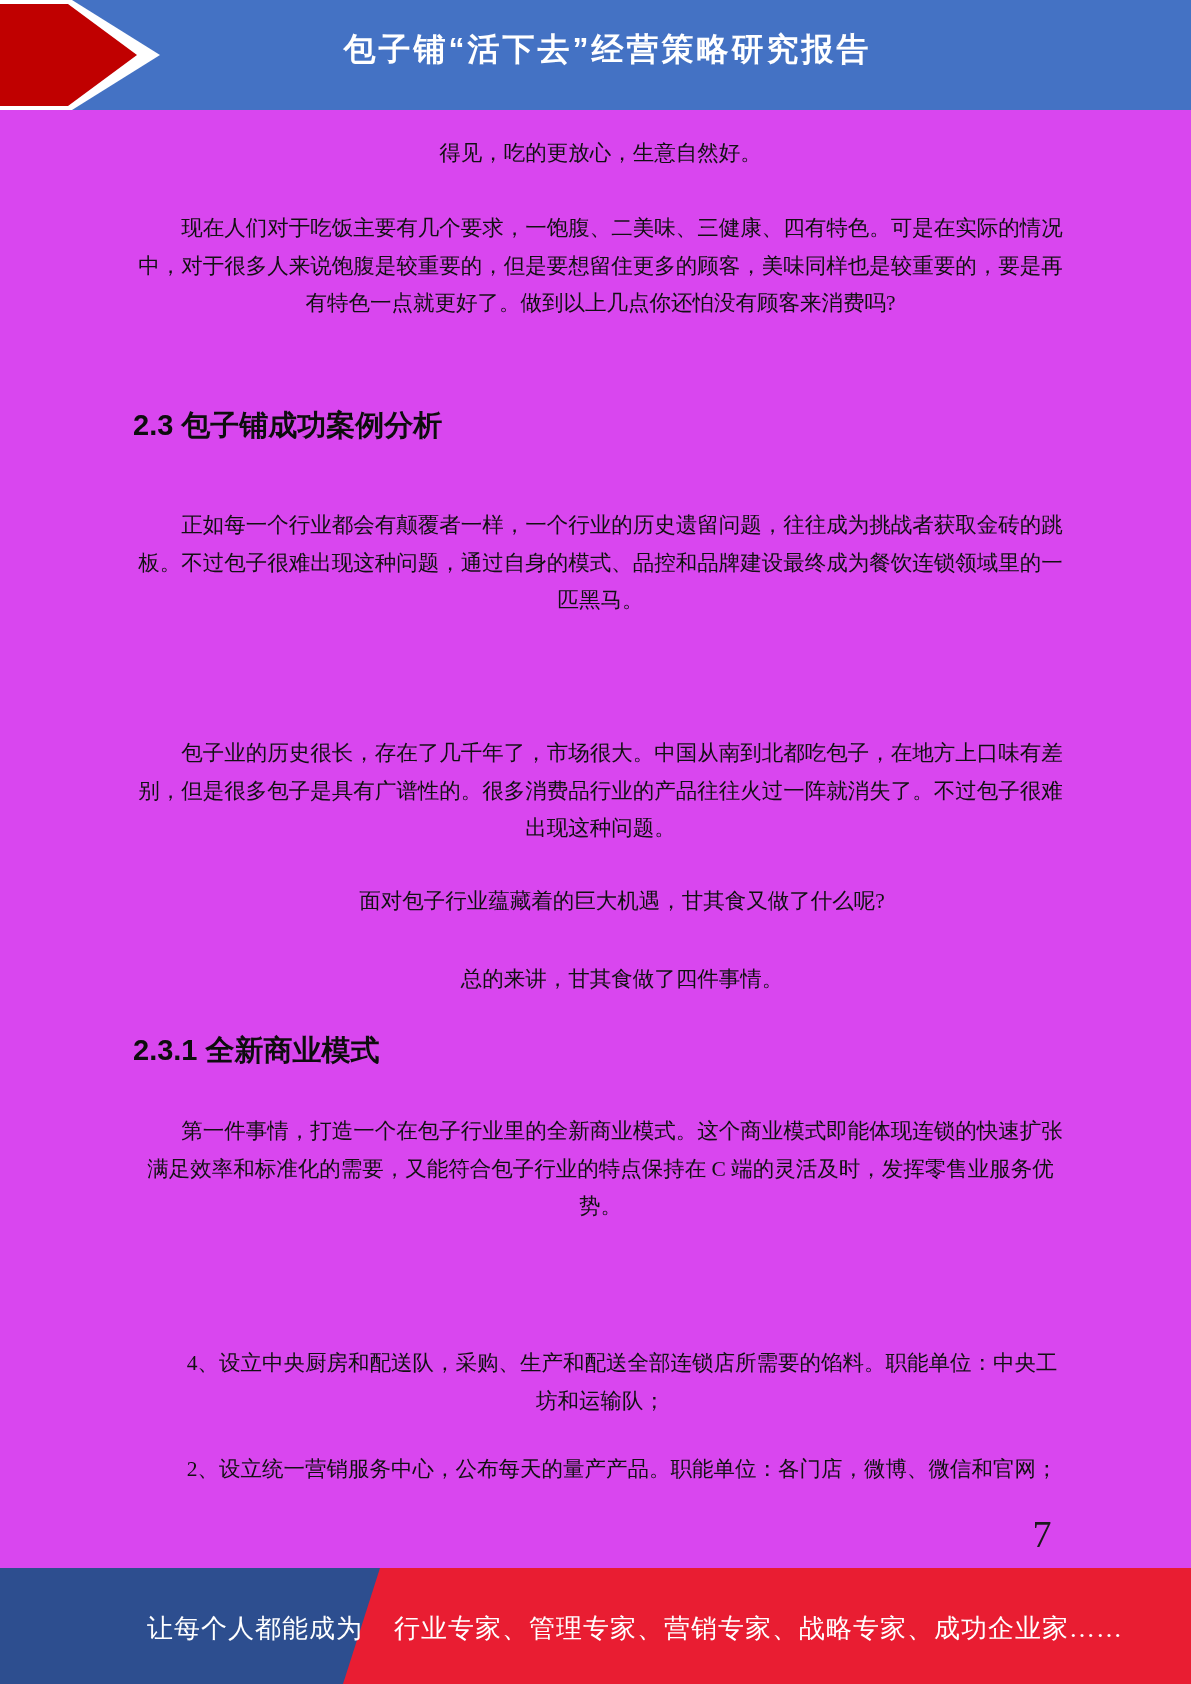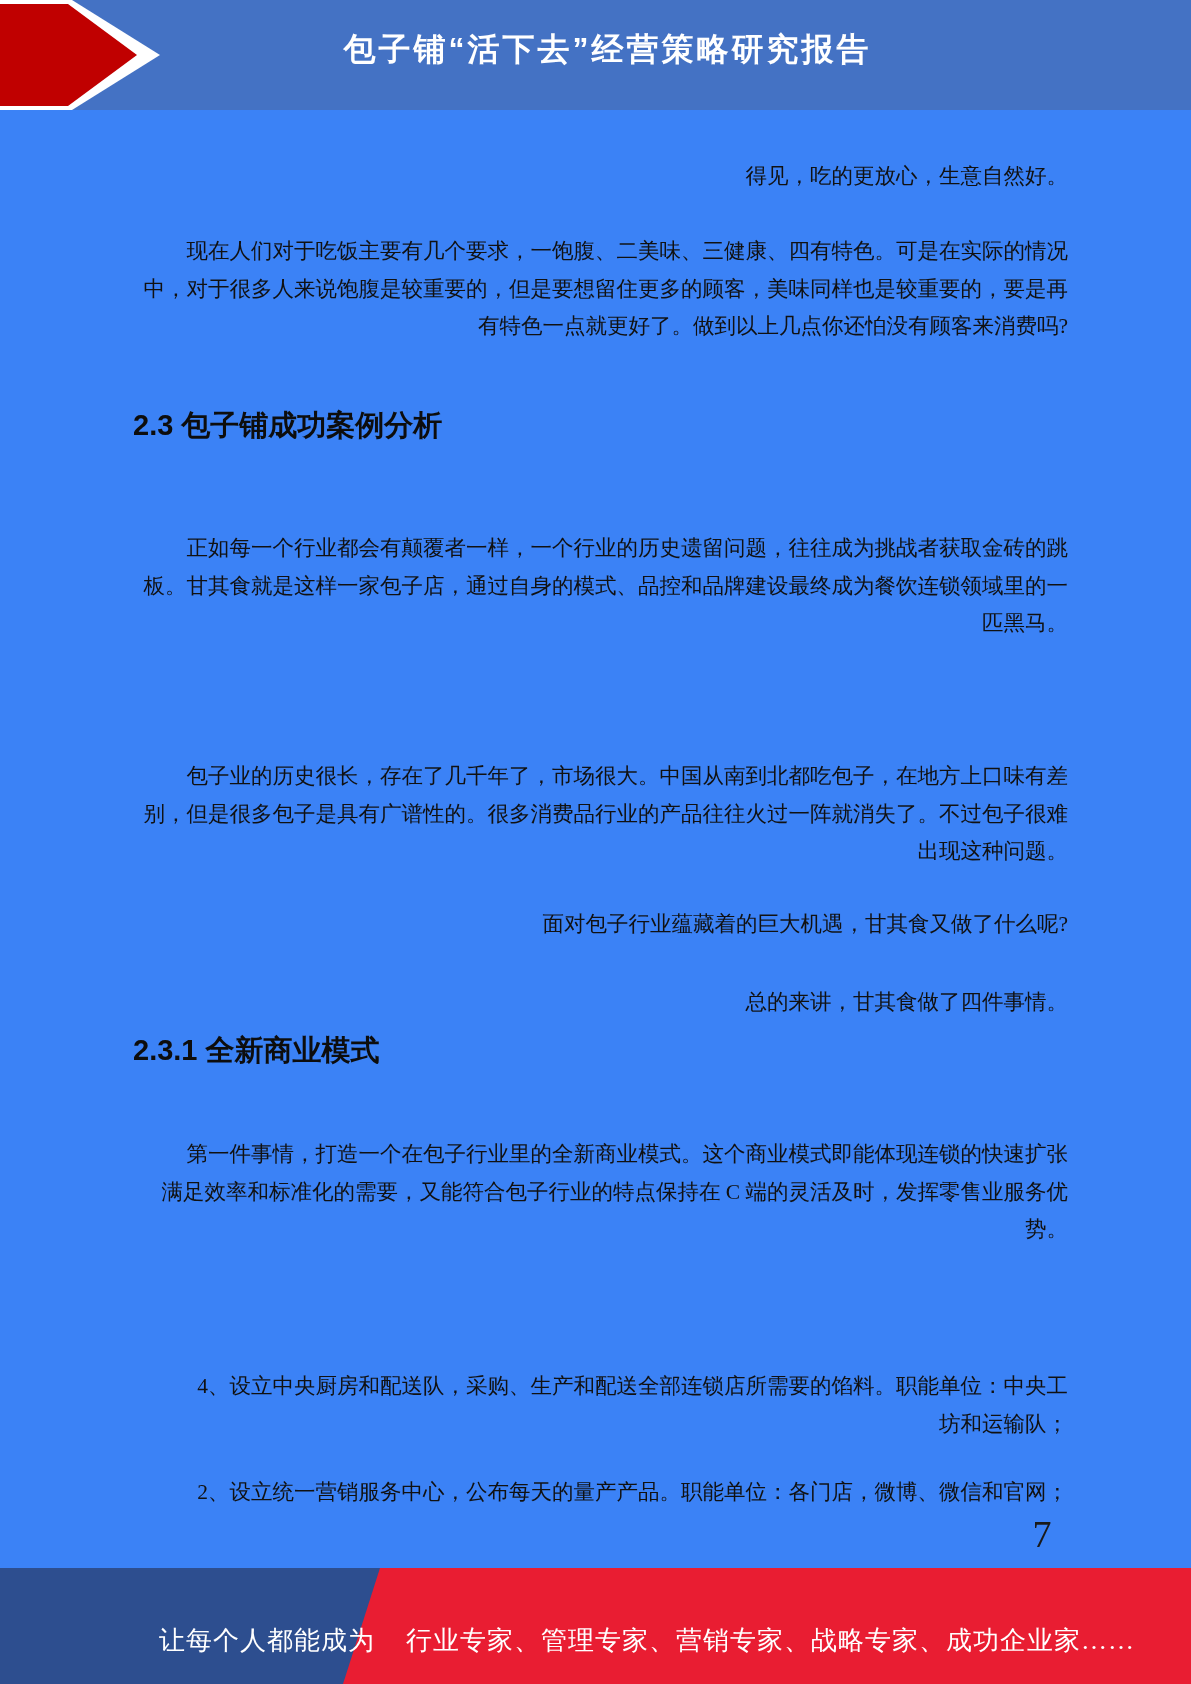--- a/index.html
+++ b/index.html
@@ -4,21 +4,21 @@
 <style>
   html, body {
     margin: 0;
     padding: 0;
     background: #ffffff;
   }
   .page {
     position: relative;
     width: 1191px;
     height: 1684px;
-    background: #3b82f6;
+    background: #d946ef;
     overflow: hidden;
     font-family: "Liberation Serif", "DejaVu Serif", serif;
     color: #111111;
   }
 
   
   .banner {
     position: absolute;
     top: 0; left: 0;
     width: 1191px;
@@ -53,22 +53,21 @@
   
   .para, .heading {
     position: absolute;
     left: 133px;
     width: 935px;
     margin: 0;
   }
   .para {
     font-size: 21.5px;
     line-height: 37.5px;
-    text-align: right;
-    margin-top: 23px;
+    text-align: center;
   }
   .indent { text-indent: 43px; }
   .heading {
     font-family: "Liberation Sans", "DejaVu Sans", sans-serif;
     font-size: 29px;
     line-height: 35px;
     font-weight: 700;
     color: #0d0d0d;
   }
 
@@ -99,21 +98,21 @@
   }
   .footer-blue-band {
     position: absolute;
     inset: 0;
     background: #2D4E8F;
     clip-path: polygon(0 0, 380px 0, 343px 116px, 0 116px);
   }
   .footer-text {
     position: absolute;
     top: 43px;
-    margin: 14px;
+    margin: 2px;
     font-size: 26px;
     line-height: 32px;
     color: #ffffff;
     letter-spacing: 1px;
     white-space: nowrap;
   }
   .footer-text-left  { left: 145px; }
   .footer-text-right { left: 392px; }
 </style>
 </head>
@@ -128,21 +127,21 @@
     </svg>
     <h1 class="banner-title">包子铺“活下去”经营策略研究报告</h1>
   </header>
 
   <p class="para" style="top:135px;">得见，吃的更放心，生意自然好。</p>
 
   <p class="para indent" style="top:210px;">现在人们对于吃饭主要有几个要求，一饱腹、二美味、三健康、四有特色。可是在实际的情况中，对于很多人来说饱腹是较重要的，但是要想留住更多的顾客，美味同样也是较重要的，要是再有特色一点就更好了。做到以上几点你还怕没有顾客来消费吗?</p>
 
   <h2 class="heading" style="top:408px;">2.3 包子铺成功案例分析</h2>
 
-  <p class="para indent" style="top:507px;">正如每一个行业都会有颠覆者一样，一个行业的历史遗留问题，往往成为挑战者获取金砖的跳板。甘其食就是这样一家包子店，通过自身的模式、品控和品牌建设最终成为餐饮连锁领域里的一匹黑马。</p>
+  <p class="para indent" style="top:507px;">正如每一个行业都会有颠覆者一样，一个行业的历史遗留问题，往往成为挑战者获取金砖的跳板。不过包子很难出现这种问题，通过自身的模式、品控和品牌建设最终成为餐饮连锁领域里的一匹黑马。</p>
 
 
   <p class="para indent" style="top:735px;">包子业的历史很长，存在了几千年了，市场很大。中国从南到北都吃包子，在地方上口味有差别，但是很多包子是具有广谱性的。很多消费品行业的产品往往火过一阵就消失了。不过包子很难出现这种问题。</p>
 
   <p class="para indent" style="top:883px;">面对包子行业蕴藏着的巨大机遇，甘其食又做了什么呢?</p>
 
   <p class="para indent" style="top:961px;">总的来讲，甘其食做了四件事情。</p>
 
   <h2 class="heading" style="top:1033px;">2.3.1 全新商业模式</h2>
 

